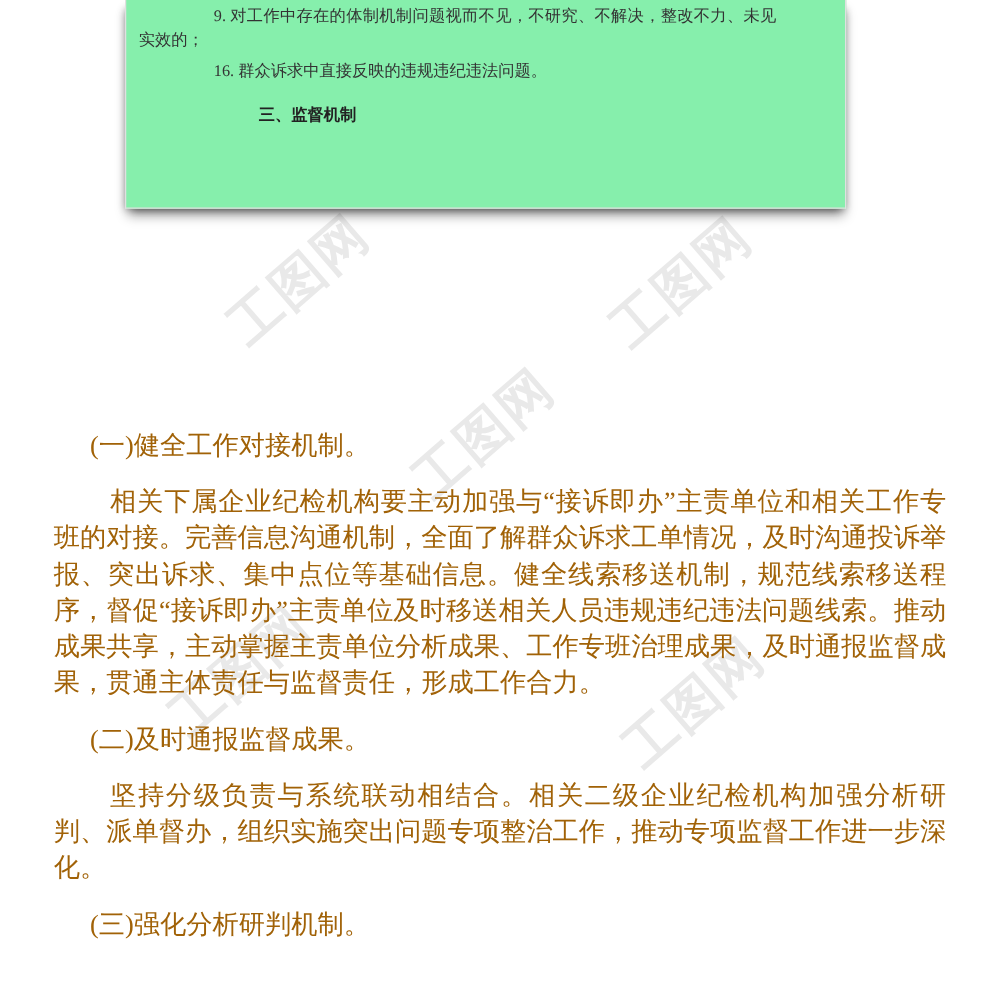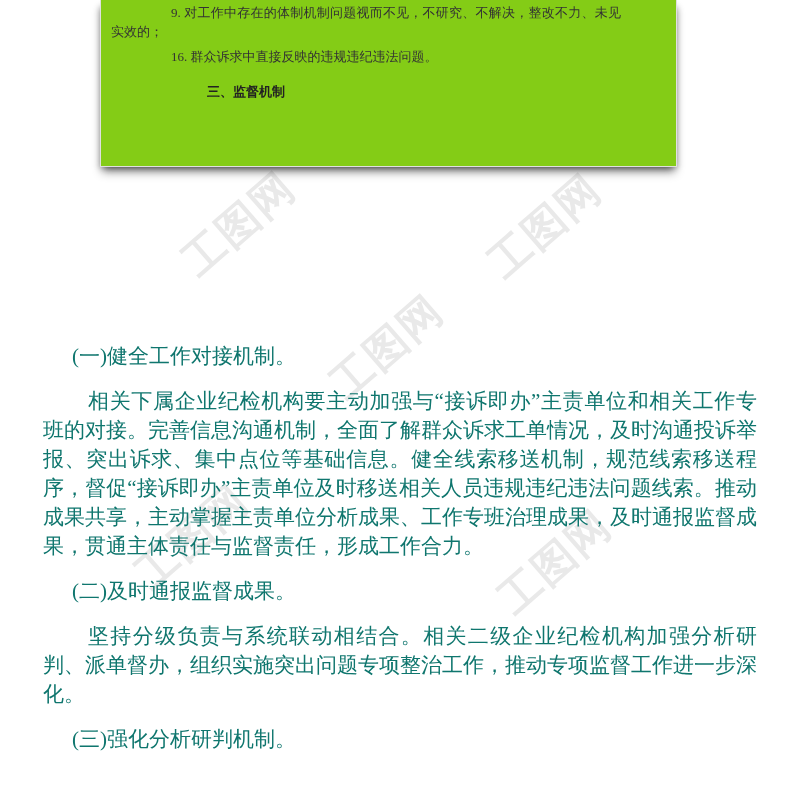--- a/index.html
+++ b/index.html
@@ -38,21 +38,21 @@
   .wm5 { left: 489px; top: 534px; }
 
   
   .doc-card {
     position: absolute;
     left: 100px;
     top: 0;
     width: 577px;
     height: 167px;
     box-sizing: border-box;
-    background: #84cc16;
+    background: #86efac;
     border: 1px solid #e0e0e0;
     border-top: none;
     box-shadow:
       0 7px 9px -2px rgba(0,0,0,0.42),
       -3px 4px 6px -3px rgba(0,0,0,0.30),
       3px 4px 6px -3px rgba(0,0,0,0.30);
     padding: 3px 55px 0 10px;
     overflow: hidden;
     z-index: 2;
     font-size: 13px;
@@ -75,21 +75,21 @@
   .body-text {
     position: absolute;
     left: 0;
     top: 342px;
     width: 800px;
     box-sizing: border-box;
     padding: 0 27px;
     z-index: 1;
     font-size: 21px;
     line-height: 29px;
-    color: #0f766e;
+    color: #a16207;
     text-align: justify;
   }
   .sub-heading {
     margin: 8px 0 12px 0;
     text-indent: 45px;
   }
   .sub-heading.first {
     margin-top: 0;
   }
   .para {

